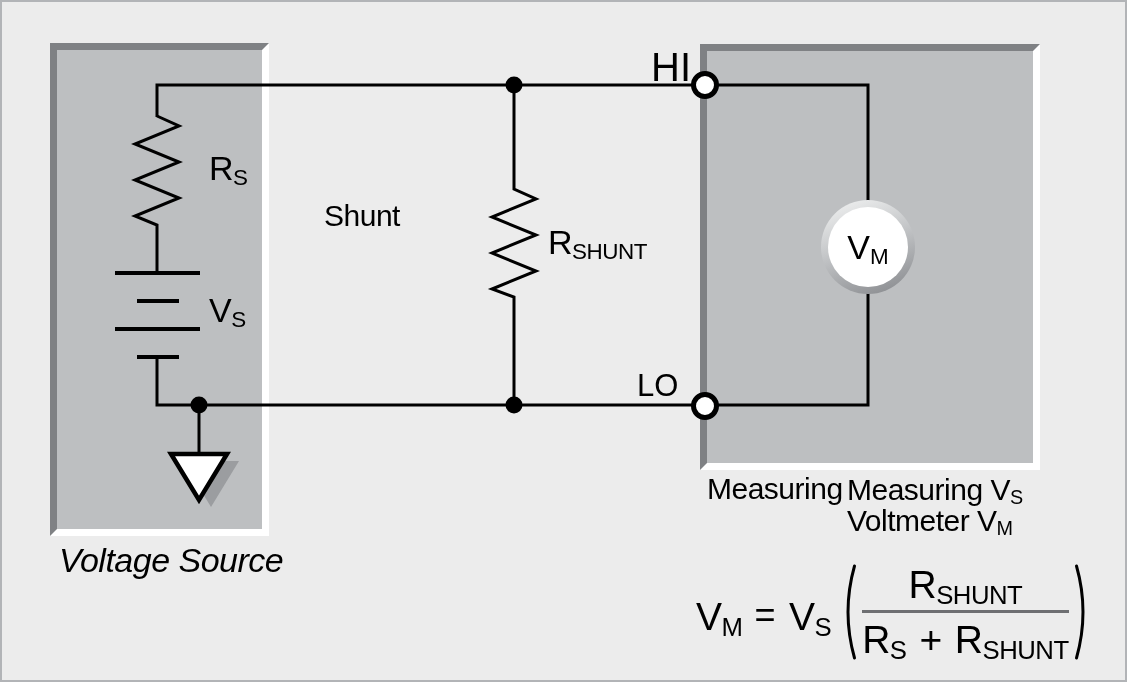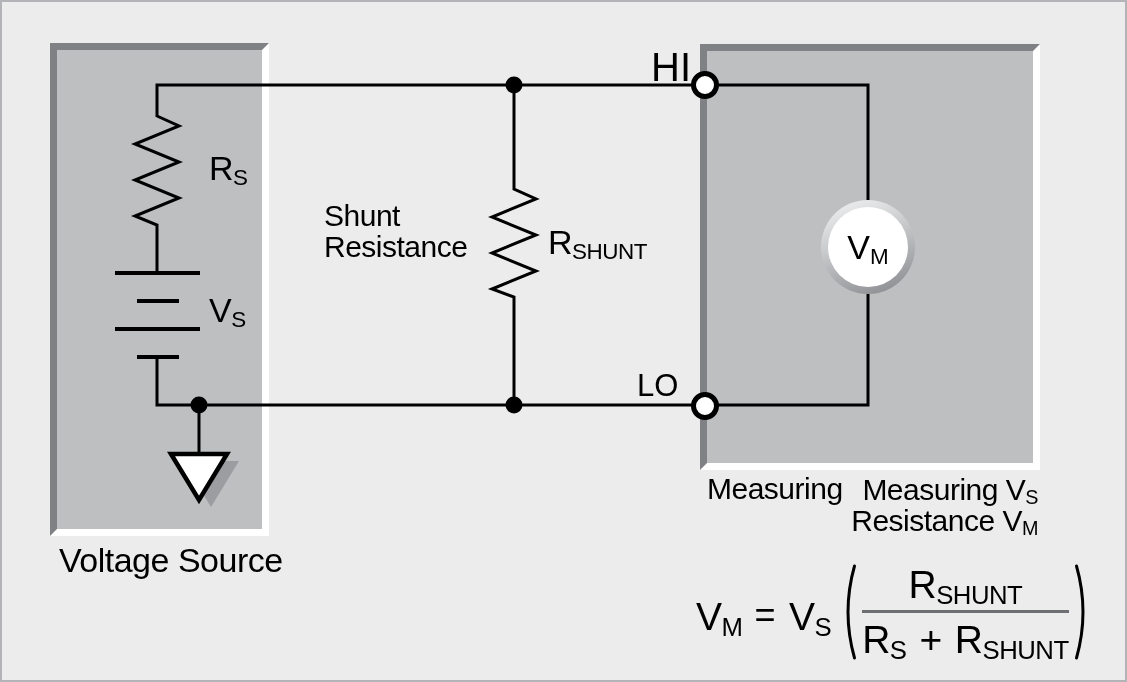--- a/index.html
+++ b/index.html
@@ -28,30 +28,30 @@
     background:linear-gradient(160deg,#f4f5f5 0%,#c4c6c8 45%,#84868a 100%);
   }
   #meter-face{
     position:absolute;left:7px;top:7px;width:80px;height:80px;border-radius:50%;
     background:#ffffff;display:flex;align-items:center;justify-content:center;
   }
   .lbl{position:absolute;line-height:1.0;white-space:nowrap;}
   .cap-lbl{font-size:30px;letter-spacing:-0.5px;}
   .cmp-lbl{font-size:34px;letter-spacing:-0.5px;}
   sub{font-size:0.66em;vertical-align:-0.22em;line-height:0;}
-  #voltage-source-label{left:57px;top:541px;font-size:34px;letter-spacing:-0.5px;}
+  #voltage-source-label{left:57px;top:541px;font-size:34px;letter-spacing:-0.5px;font-style:italic;}
   #shunt-label{left:322px;top:198px;line-height:31px;}
   #hi-label{left:649px;top:45px;font-size:40px;}
   #lo-label{left:635px;top:368px;font-size:31px;text-align:right;}
   #rs-label{left:207px;top:149px;}
   #vs-label{left:207px;top:291px;}
   #rshunt-label{left:546px;top:223px;}
   #vm-label{font-size:34px;}
   #voltmeter-label{left:705px;top:472px;}
-  #meter-notes{left:845px;top:472px;width:191px;line-height:31px;text-align:right;}
+  #meter-notes{left:845px;top:472px;width:191px;line-height:31px;}
   
   #formula{
     position:absolute;left:694px;top:555px;height:110px;
     display:flex;align-items:center;font-size:39px;letter-spacing:-0.5px;
   }
   #formula .lhs{position:relative;top:5px;}
   #formula .eq{margin:0 14px 0 12px;position:relative;top:3px;font-size:36px;}
   #formula .coeff{position:relative;top:5px;margin-right:8px;}
   .paren{flex:none;}
   .frac{display:flex;flex-direction:column;align-items:center;margin:0 5px;}
@@ -91,32 +91,31 @@
       <span id="vm-label" class="lbl-inline"><span>V</span><sub>M</sub></span>
     </div>
   </div>
 
   <div id="rs-label" class="lbl cmp-lbl"><span>R</span><sub>S</sub></div>
   <div id="vs-label" class="lbl cmp-lbl"><span>V</span><sub>S</sub></div>
   <div id="rshunt-label" class="lbl cmp-lbl"><span>R</span><sub>SHUNT</sub></div>
 
   <div id="shunt-label" class="lbl cap-lbl">
     <div>Shunt</div>
-    <div>Resistance</div>
   </div>
 
   <div id="hi-label" class="lbl">HI</div>
   <div id="lo-label" class="lbl">LO</div>
 
   <div id="voltage-source-label" class="lbl">Voltage Source</div>
   <div id="voltmeter-label" class="lbl cap-lbl">Measuring</div>
 
   <div id="meter-notes" class="lbl cap-lbl">
     <div><span>Measuring V</span><sub>S</sub></div>
-    <div><span>Resistance V</span><sub>M</sub></div>
+    <div><span>Voltmeter V</span><sub>M</sub></div>
   </div>
 
   <div id="formula">
     <span class="lhs"><span>V</span><sub>M</sub></span>
     <span class="eq">=</span>
     <span class="coeff"><span>V</span><sub>S</sub></span>
     <svg class="paren" width="18" height="96" viewBox="0 0 18 96">
       <path d="M15.5 2 Q2.5 48 15.5 94" fill="none" stroke="#000" stroke-width="3" stroke-linecap="round"></path>
     </svg>
     <span class="frac">

